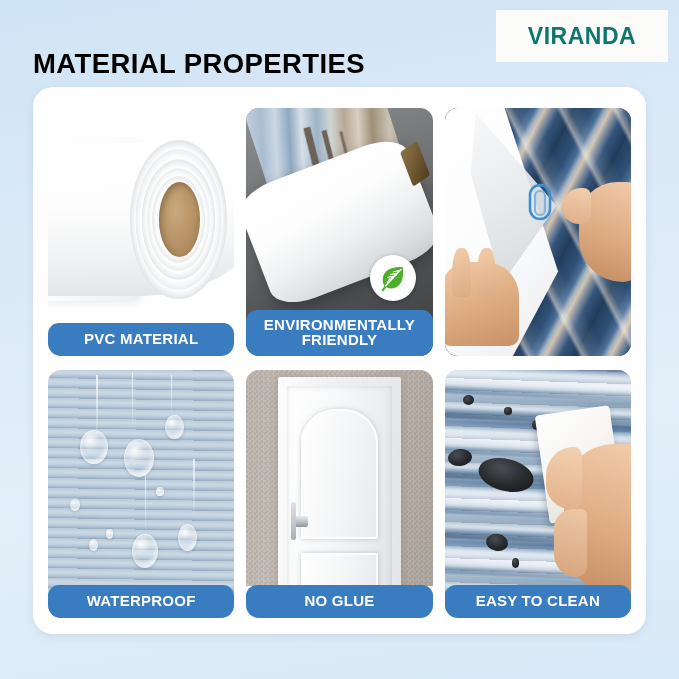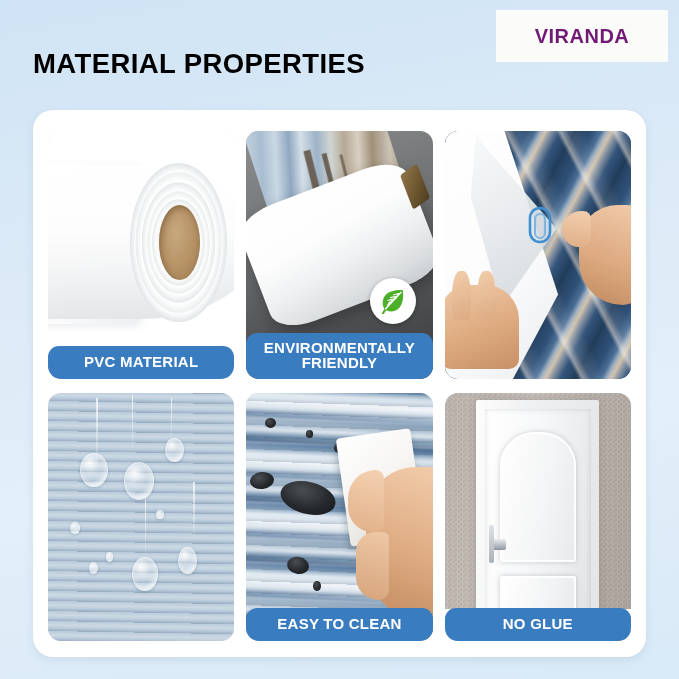--- a/index.html
+++ b/index.html
@@ -42,32 +42,32 @@
     top: 10px;
     width: 172px;
     height: 52px;
     background: #fbfbfa;
     display: flex;
     align-items: center;
     justify-content: center;
   }
 
   .brand-text {
-    font-size: 20px;
+    font-size: 23px;
     font-weight: bold;
     letter-spacing: 0.5px;
-    color: #701a75;
+    color: #0f766e;
     font-stretch: condensed;
   }
 
   
   .card {
     position: absolute;
     left: 33px;
-    top: 110px;
+    top: 87px;
     width: 613px;
     height: 547px;
     background: #ffffff;
     border-radius: 20px;
     box-shadow: 0 3px 9px rgba(120,150,180,0.18);
   }
 
   .grid {
     position: absolute;
     left: 15px;
@@ -603,48 +603,49 @@
         <div class="drop" style="left:17%;top:24%;width:15%;height:14%"></div>
         <div class="drop" style="left:41%;top:28%;width:16%;height:15%"></div>
         <div class="drop" style="left:63%;top:18%;width:10%;height:10%"></div>
         <div class="drop" style="left:45%;top:66%;width:14%;height:14%"></div>
         <div class="drop" style="left:70%;top:62%;width:10%;height:11%"></div>
         <div class="drop" style="left:22%;top:68%;width:5%;height:5%"></div>
         <div class="drop" style="left:31%;top:64%;width:4%;height:4%"></div>
         <div class="drop" style="left:12%;top:52%;width:5%;height:5%"></div>
         <div class="drop" style="left:58%;top:47%;width:4%;height:4%"></div>
       </div>
+      <div class="tile-label">WATERPROOF</div>
+    </div>
+
+    <div class="tile">
+      <div class="tile-media">
+        <div class="door-wall"></div>
+        <div class="baseboard"></div>
+        <div class="door-frame">
+          <div class="door-slab">
+            <div class="door-panel-top"></div>
+            <div class="door-panel-bot"></div>
+            <div class="door-handle"></div>
+          </div>
+        </div>
+      </div>
+      <div class="tile-label">NO GLUE</div>
     </div>
 
     <div class="tile">
       <div class="tile-media">
         <div class="clean-bg"></div>
         <div class="clean-grain"></div>
         <div class="smudge" style="left:18%;top:36%;width:30%;height:13%;transform:rotate(14deg)"></div>
         <div class="smudge" style="left:2%;top:32%;width:13%;height:7%;transform:rotate(-6deg)"></div>
         <div class="smudge" style="left:22%;top:66%;width:12%;height:7%;transform:rotate(10deg)"></div>
         <div class="smudge" style="left:36%;top:76%;width:4%;height:4%"></div>
         <div class="smudge" style="left:10%;top:10%;width:6%;height:4%"></div>
         <div class="smudge" style="left:32%;top:15%;width:4%;height:3%"></div>
         <div class="smudge" style="left:47%;top:20%;width:5%;height:4%"></div>
         <div class="cloth"></div>
         <div class="clean-hand"></div>
       </div>
       <div class="tile-label">EASY TO CLEAN</div>
     </div>
 
-    <div class="tile">
-      <div class="tile-media">
-        <div class="door-wall"></div>
-        <div class="baseboard"></div>
-        <div class="door-frame">
-          <div class="door-slab">
-            <div class="door-panel-top"></div>
-            <div class="door-panel-bot"></div>
-            <div class="door-handle"></div>
-          </div>
-        </div>
-      </div>
-      <div class="tile-label">NO GLUE</div>
-    </div>
-
   </div>
 </div>
 
 </body></html>

